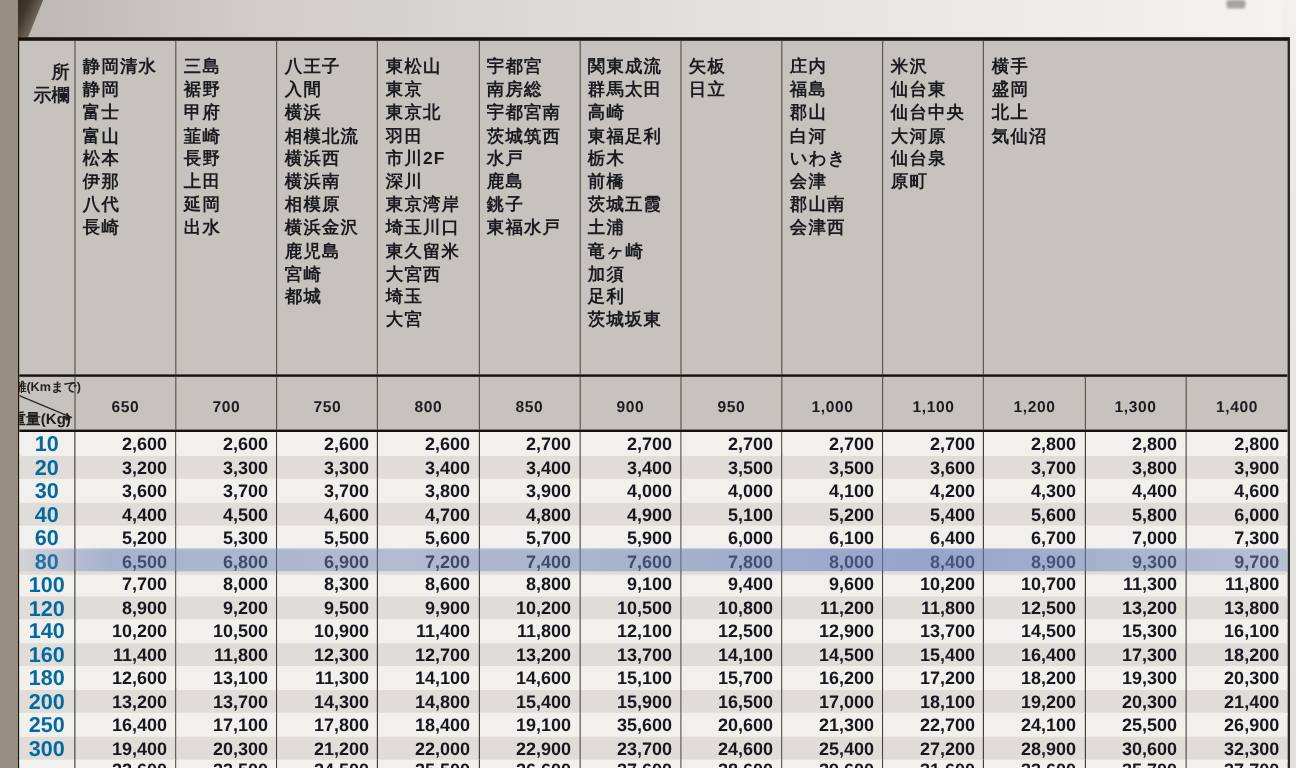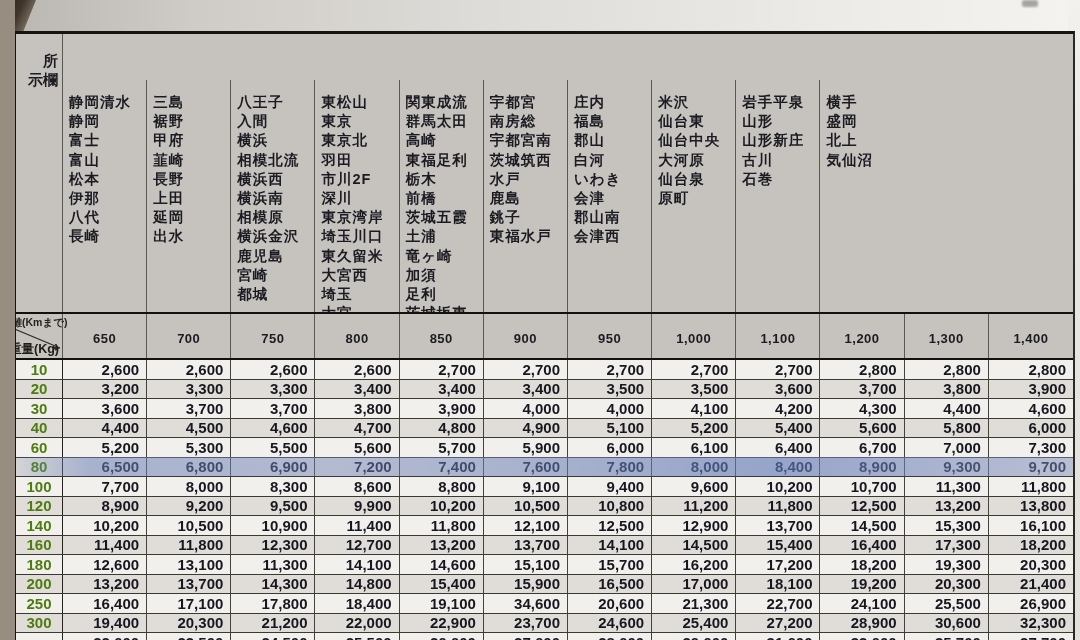--- a/index.html
+++ b/index.html
@@ -40,21 +40,21 @@
     position:absolute;left:14px;top:31px;width:1057px;height:614px;
     border-top:3px solid #17130e;border-left:2px solid #17130e;border-right:2px solid #2c2924;
     background:#c6c3be;overflow:hidden;box-sizing:content-box;z-index:2;
     color:#1b1b22;
   }
   .cols13{display:grid;grid-template-columns:47px repeat(12,1fr);}
   
   .cities-section{height:278px;border-bottom:2px solid #14110c;}
   .city-col{
     border-right:1px solid #5b5852;padding:13px 2px 0 6px;overflow:hidden;
-    font-size:14.5px;font-weight:600;letter-spacing:1px;line-height:19.2px;white-space:nowrap;margin-top:46px;
+    font-size:14.5px;font-weight:600;letter-spacing:1px;line-height:19.2px;white-space:nowrap;
   }
   .city-col:last-child{border-right:none;}
   .left-header-cell{
     border-right:1px solid #5b5852;padding:17px 4px 0 0;text-align:right;
     font-size:15px;font-weight:600;line-height:19px;overflow:hidden;
   }
   
   .distance-row{height:44px;border-bottom:2px solid #14110c;}
   .distance-cell{
     border-right:1px solid #5b5852;display:flex;align-items:center;justify-content:center;
@@ -77,21 +77,21 @@
   .data-row.row-white > div{background:#f2f0ec;}
   .data-row.row-highlight{position:relative;}
   .data-row.row-highlight::after{
     content:"";position:absolute;inset:-1px 0 0 0;pointer-events:none;
     background:linear-gradient(90deg,
       rgba(121,143,199,.12) 0%,rgba(110,134,196,.5) 7%,rgba(116,139,198,.42) 30%,
       rgba(108,132,194,.5) 52%,rgba(100,126,192,.6) 72%,rgba(118,140,199,.5) 88%,rgba(130,150,204,.42) 100%);
   }
   .weight-cell{
     border-right:1px solid #26241f;display:flex;align-items:center;justify-content:center;
-    font-size:15px;font-weight:700;color:#4d7c0f;
+    font-size:18px;font-weight:700;color:#0369a1;
   }
   .rate-cell{
     border-right:1px solid #45423c;display:flex;align-items:center;justify-content:flex-end;
     padding-right:7px;font-size:15px;font-weight:600;color:#17171f;font-stretch:condensed;
   }
   .rate-cell:last-child{border-right:none;}
 </style>
 </head>
 <body>
 
@@ -148,67 +148,64 @@
         <div>市川2F</div>
         <div>深川</div>
         <div>東京湾岸</div>
         <div>埼玉川口</div>
         <div>東久留米</div>
         <div>大宮西</div>
         <div>埼玉</div>
         <div>大宮</div>
       </div>
       <div class="city-col">
+        <div>宇都宮</div>
+        <div>南房総</div>
+        <div>宇都宮南</div>
+        <div>茨城筑西</div>
+        <div>水戸</div>
+        <div>鹿島</div>
+        <div>銚子</div>
+        <div>東福水戸</div>
+      </div>
+      <div class="city-col">
         <div>関東成流</div>
         <div>群馬太田</div>
         <div>高崎</div>
         <div>東福足利</div>
         <div>栃木</div>
         <div>前橋</div>
         <div>茨城五霞</div>
         <div>土浦</div>
         <div>竜ヶ崎</div>
         <div>加須</div>
         <div>足利</div>
         <div>茨城坂東</div>
       </div>
       <div class="city-col">
-        <div>宇都宮</div>
-        <div>南房総</div>
-        <div>宇都宮南</div>
-        <div>茨城筑西</div>
-        <div>水戸</div>
-        <div>鹿島</div>
-        <div>銚子</div>
-        <div>東福水戸</div>
+        <div>矢板</div>
+        <div>日立</div>
       </div>
       <div class="city-col">
         <div>庄内</div>
         <div>福島</div>
         <div>郡山</div>
         <div>白河</div>
         <div>いわき</div>
         <div>会津</div>
         <div>郡山南</div>
         <div>会津西</div>
       </div>
       <div class="city-col">
         <div>米沢</div>
         <div>仙台東</div>
         <div>仙台中央</div>
         <div>大河原</div>
         <div>仙台泉</div>
         <div>原町</div>
-      </div>
-      <div class="city-col">
-        <div>岩手平泉</div>
-        <div>山形</div>
-        <div>山形新庄</div>
-        <div>古川</div>
-        <div>石巻</div>
       </div>
       <div class="city-col">
         <div>横手</div>
         <div>盛岡</div>
         <div>北上</div>
         <div>気仙沼</div>
       </div>
     </div>
 
   <div class="distance-row cols13" id="distanceRow">
@@ -417,21 +414,21 @@
         <div class="rate-cell">20,300</div>
         <div class="rate-cell">21,400</div>
       </div>
       <div class="data-row cols13 row-white">
         <div class="weight-cell">250</div>
         <div class="rate-cell">16,400</div>
         <div class="rate-cell">17,100</div>
         <div class="rate-cell">17,800</div>
         <div class="rate-cell">18,400</div>
         <div class="rate-cell">19,100</div>
-        <div class="rate-cell">34,600</div>
+        <div class="rate-cell">35,600</div>
         <div class="rate-cell">20,600</div>
         <div class="rate-cell">21,300</div>
         <div class="rate-cell">22,700</div>
         <div class="rate-cell">24,100</div>
         <div class="rate-cell">25,500</div>
         <div class="rate-cell">26,900</div>
       </div>
       <div class="data-row cols13 row-gray">
         <div class="weight-cell">300</div>
         <div class="rate-cell">19,400</div>

